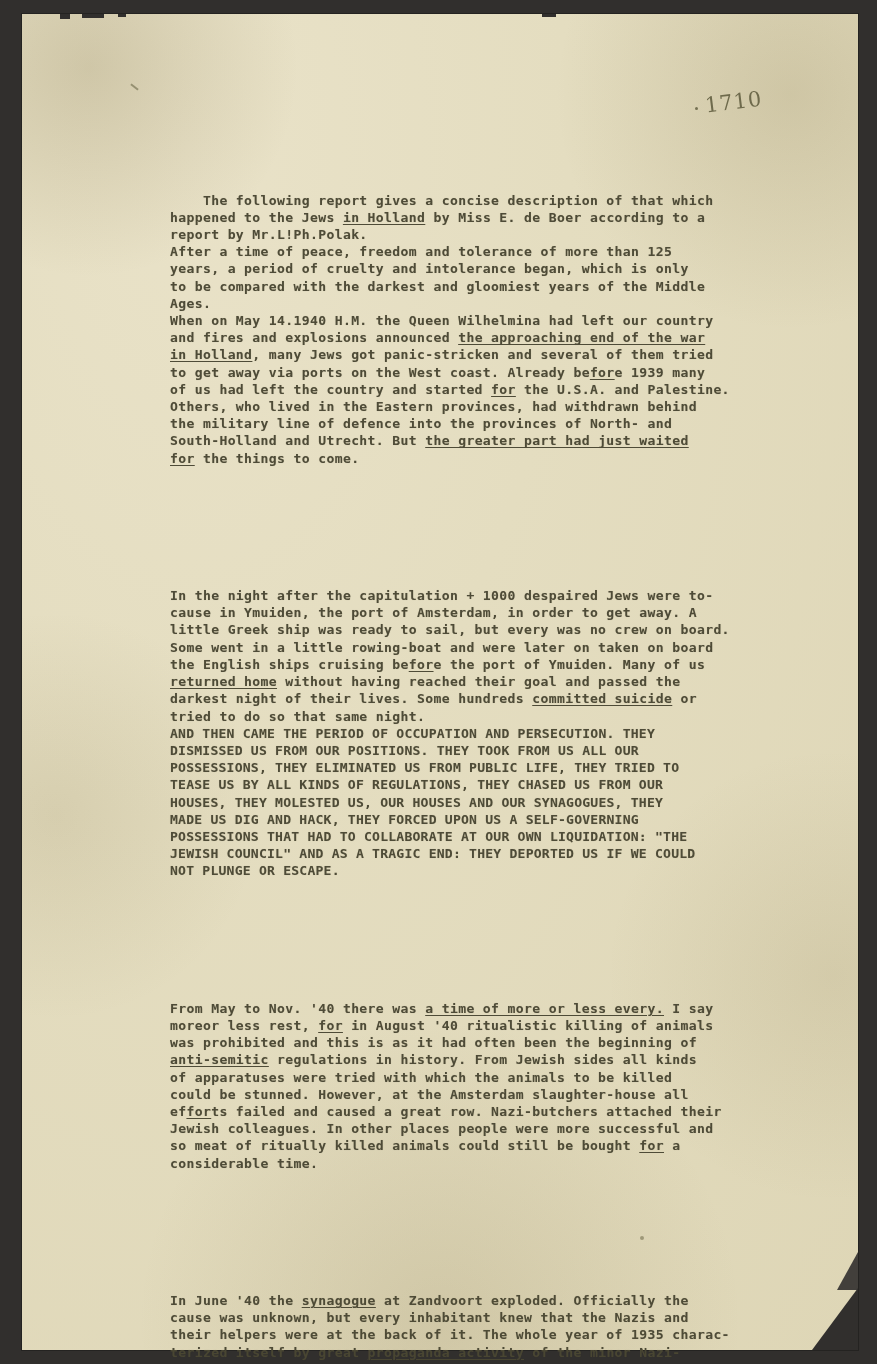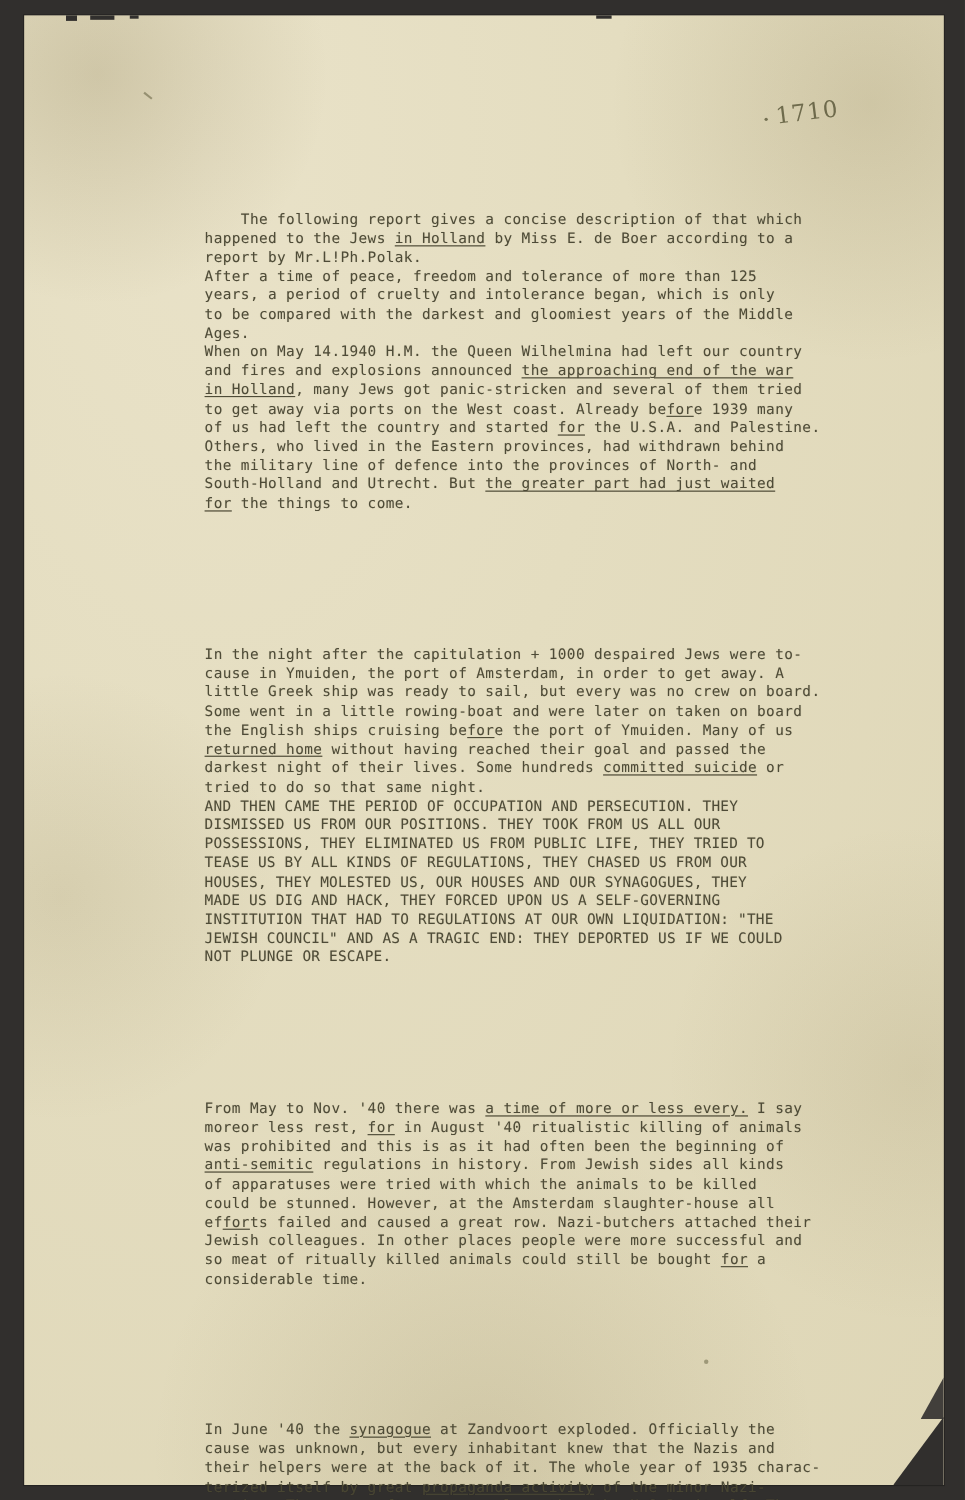--- a/index.html
+++ b/index.html
@@ -114,22 +114,23 @@
     top: 126px;
     width: 646px;
     color: #4a4733;
     font-size: 13.1px;
     line-height: 17.2px;
     letter-spacing: 0.35px;
     white-space: pre-wrap;
     text-shadow: 0 0 1px rgba(74,71,51,0.25);
   }
   .para {
-    margin: 0 0 0 16px;
+    margin: 0 0 0 0;
     white-space: pre-wrap;
+    font-weight: bold;
   }
   .gap { height: 17px; }
   .u {
     text-decoration: underline;
     text-decoration-thickness: from-font;
     text-underline-offset: 2px;
   }
   .caps { letter-spacing: 0.2px; }
   
   #typescript .para:nth-child(odd) { opacity: .97; }
@@ -178,21 +179,21 @@
 <span>the English ships cruising be<span class="u">for</span>e the port of Ymuiden. Many of us</span>
 <span><span class="u">returned home</span> without having reached their goal and passed the</span>
 <span>darkest night of their lives. Some hundreds <span class="u">committed suicide</span> or</span>
 <span>tried to do so that same night.</span>
 <span class="caps">AND THEN CAME THE PERIOD OF OCCUPATION AND PERSECUTION. THEY</span>
 <span class="caps">DISMISSED US FROM OUR POSITIONS. THEY TOOK FROM US ALL OUR</span>
 <span class="caps">POSSESSIONS, THEY ELIMINATED US FROM PUBLIC LIFE, THEY TRIED TO</span>
 <span class="caps">TEASE US BY ALL KINDS OF REGULATIONS, THEY CHASED US FROM OUR</span>
 <span class="caps">HOUSES, THEY MOLESTED US, OUR HOUSES AND OUR SYNAGOGUES, THEY</span>
 <span class="caps">MADE US DIG AND HACK, THEY FORCED UPON US A SELF-GOVERNING</span>
-<span class="caps">INSTITUTION THAT HAD TO REGULATIONS AT OUR OWN LIQUIDATION: "THE</span>
+<span class="caps">POSSESSIONS THAT HAD TO COLLABORATE AT OUR OWN LIQUIDATION: "THE</span>
 <span class="caps">JEWISH COUNCIL" AND AS A TRAGIC END: THEY DEPORTED US IF WE COULD</span>
 <span class="caps">NOT PLUNGE OR ESCAPE.</span></div>
 
       <div class="gap"></div>
 
       <div class="para"><span>From May to Nov. '40 there was <span class="u">a time of more or less every.</span> I say</span>
 <span>moreor less rest, <span class="u">for</span> in August '40 ritualistic killing of animals</span>
 <span>was prohibited and this is as it had often been the beginning of</span>
 <span><span class="u">anti-semitic</span> regulations in history. From Jewish sides all kinds</span>
 <span>of apparatuses were tried with which the animals to be killed</span>

